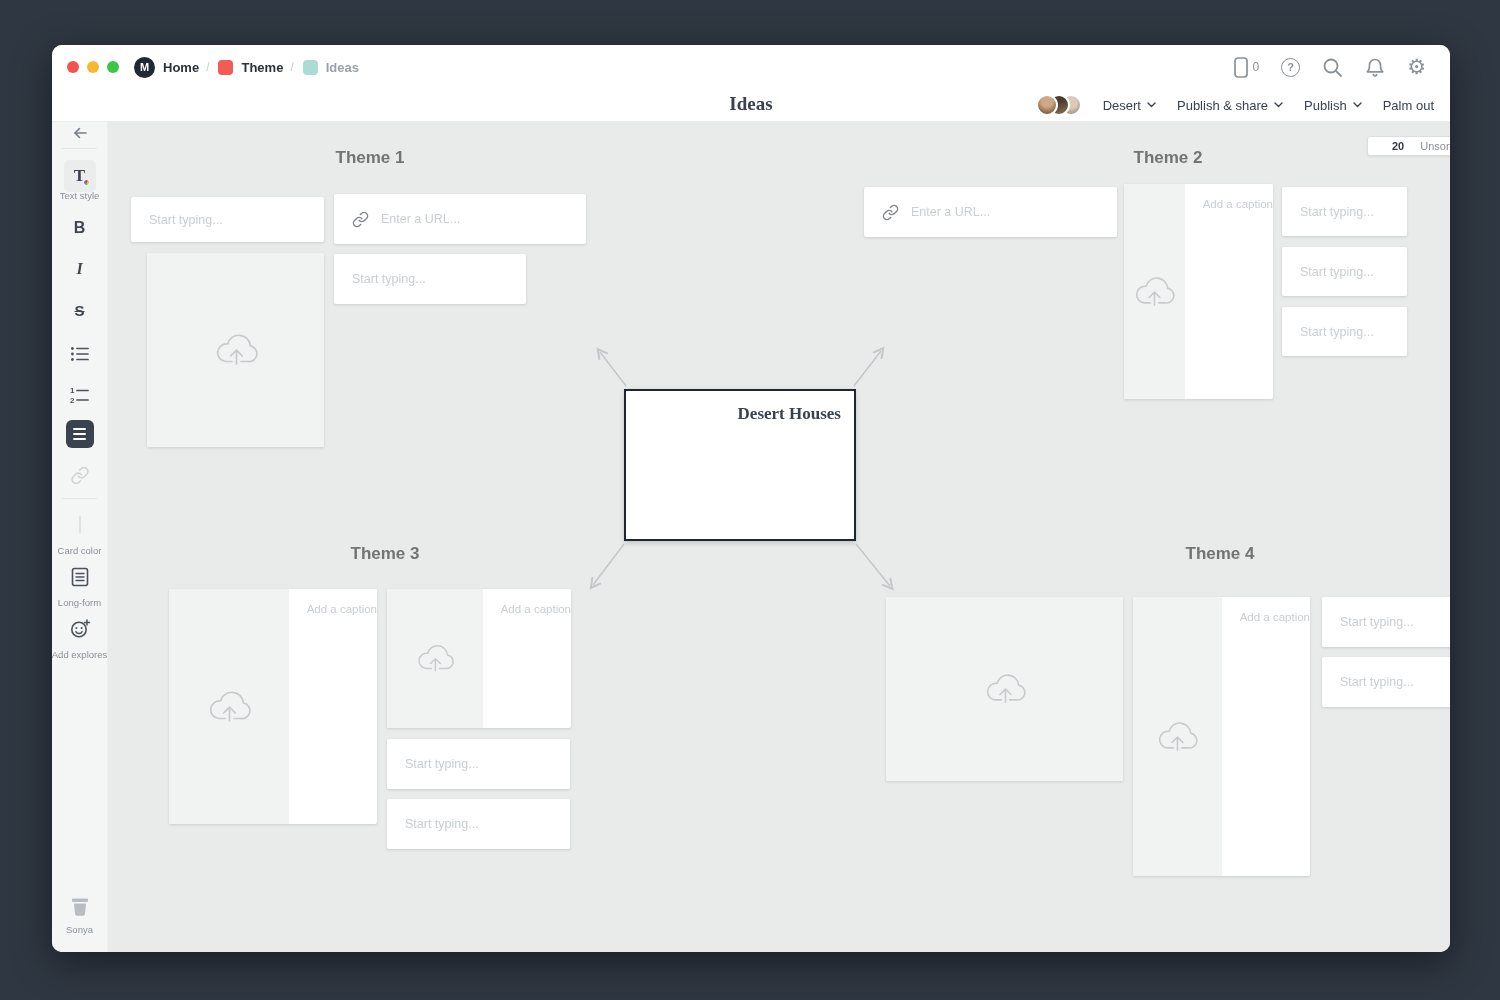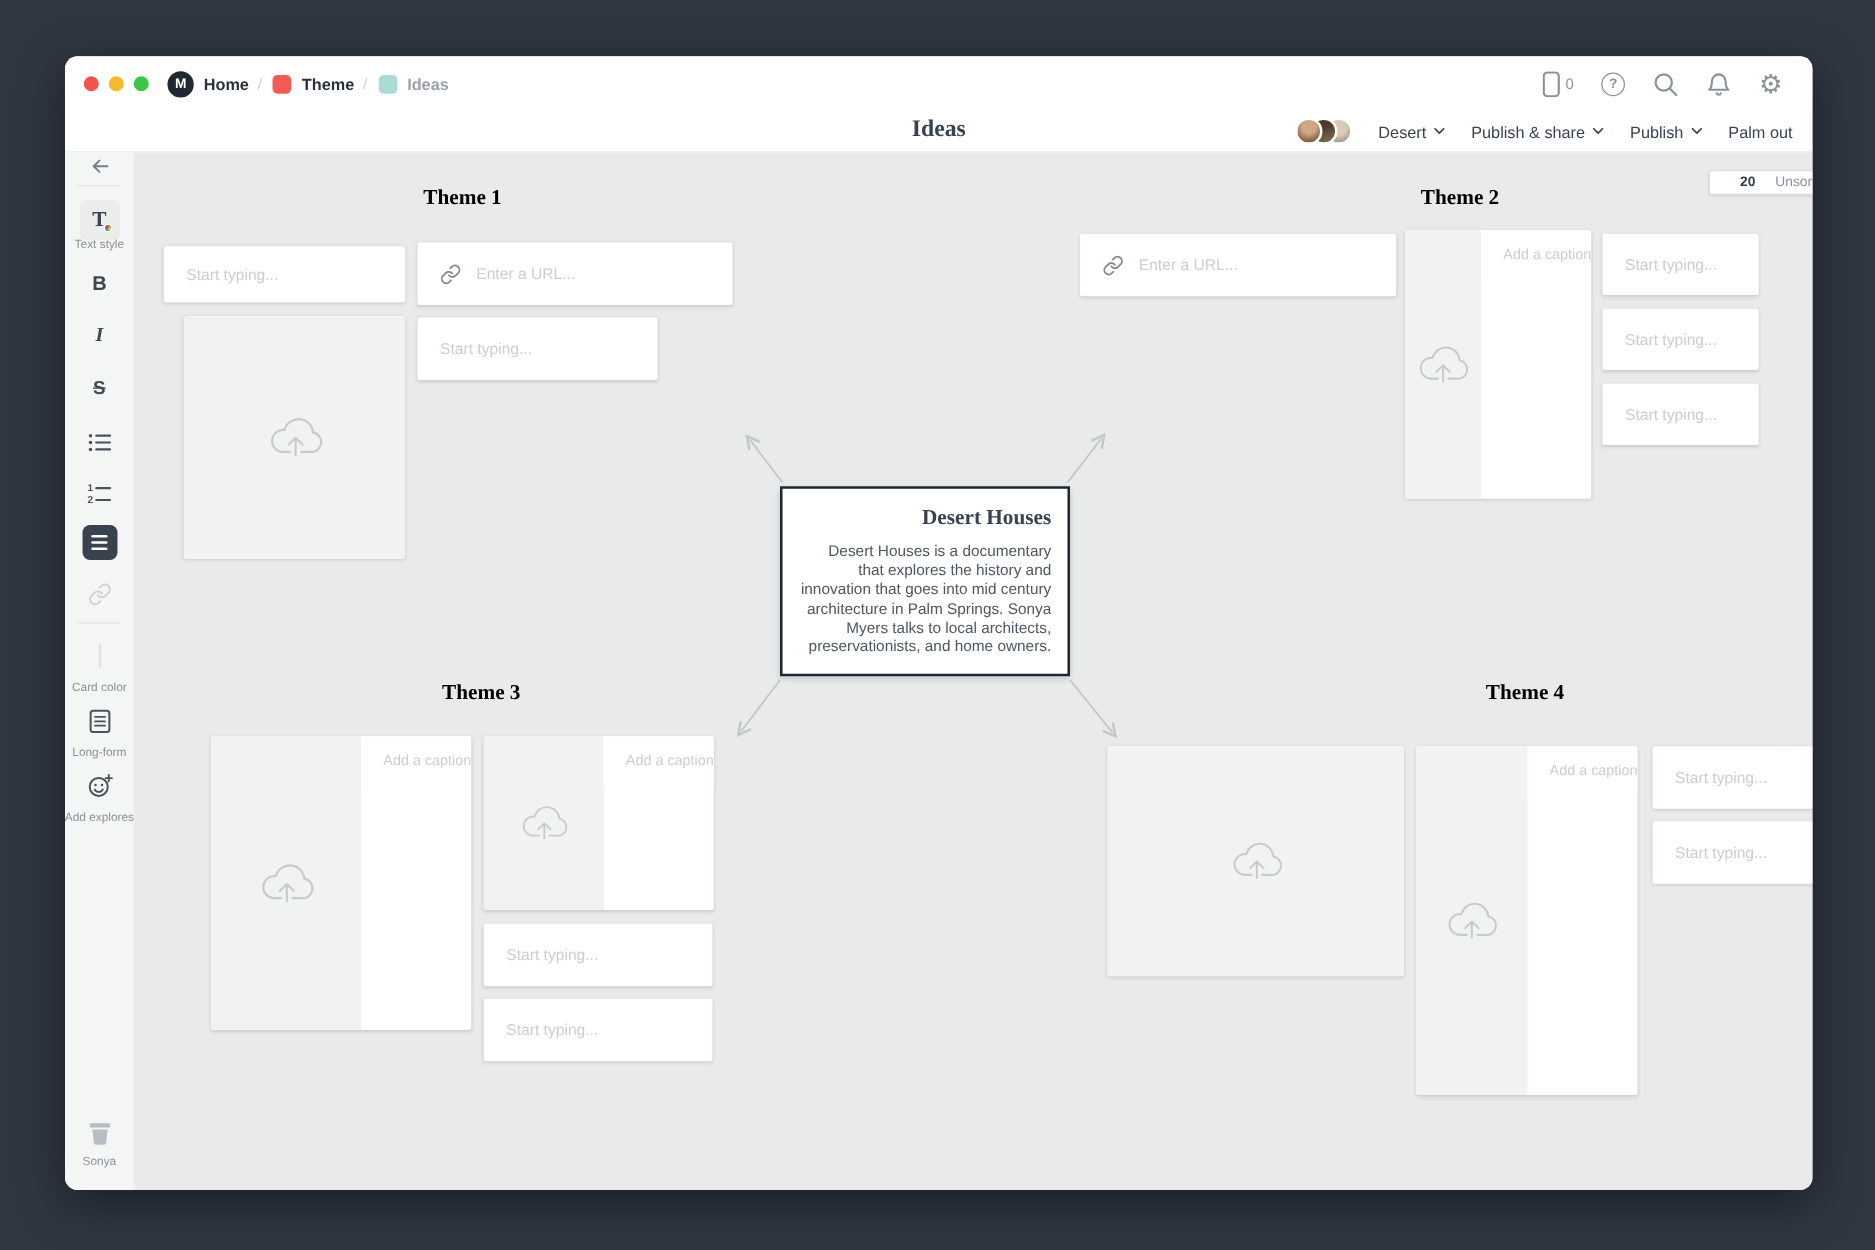--- a/index.html
+++ b/index.html
@@ -99,22 +99,22 @@
     box-shadow:0 1px 1px rgba(0,0,0,.05);
   }
   
   .canvas {
     position:absolute; left:56px; top:77px; width:1342px; height:830px;
     background:#E9EBEA; overflow:hidden;
   }
   .arrows { position:absolute; left:0; top:0; width:100%; height:100%; pointer-events:none; }
   .theme-title {
     position:absolute; transform:translateX(-50%);
-    font-family:Liberation Serif, serif;
-    font-size:17px; font-weight:700; color:#000000; white-space:nowrap;
+    font-family:Liberation Sans, sans-serif;
+    font-size:17px; font-weight:700; color:#737373; white-space:nowrap;
   }
   .card {
     position:absolute; background:#fff; border-radius:2px;
     box-shadow:0 1px 3px rgba(40,50,60,.16);
   }
   .text-card { display:flex; align-items:center; padding-left:18px; }
   .ph { font-size:12.5px; color:#C9CED2; }
   .url-card { display:flex; align-items:center; gap:12px; padding-left:18px; }
   .url-card svg { flex:0 0 auto; display:block; }
   .image-card { display:flex; overflow:hidden; }
@@ -390,21 +390,20 @@
     </div>
     <div class="card text-card" style="left:1174px; top:125px; width:125px; height:49px">
       <span class="ph">Start typing...</span>
     </div>
     <div class="card text-card" style="left:1174px; top:185px; width:125px; height:49px">
       <span class="ph">Start typing...</span>
     </div>
 
     <div class="center-card" style="left:516px; top:267px; width:232px; height:152px">
       <h2>Desert Houses</h2>
-      <p>Desert Houses is a documentary that explores the history and innovation that goes into mid century architecture in Palm Springs. Sonya Myers talks to local architects, preservationists, and home owners.</p>
     </div>
 
     <div class="card image-card" style="left:61px; top:467px; width:208px; height:235px">
       <div class="img-area">
         <svg class="cloud" width="46" height="38" viewBox="0 0 46 38">
           <path d="M19 30.5 H12.8 A8.8 8.8 0 1 1 14.6 13 A11.6 11.6 0 0 1 37.4 14.9 A7.7 7.7 0 0 1 34.6 30.5 H28" fill="none" stroke="currentColor" stroke-width="1.7" stroke-linecap="round" stroke-linejoin="round"></path>
           <path d="M23.5 33 V19.5 M17.8 24.8 L23.5 19.2 L29.2 24.8" fill="none" stroke="currentColor" stroke-width="1.7" stroke-linecap="round" stroke-linejoin="round"></path>
         </svg>
       </div>
       <div class="caption">

